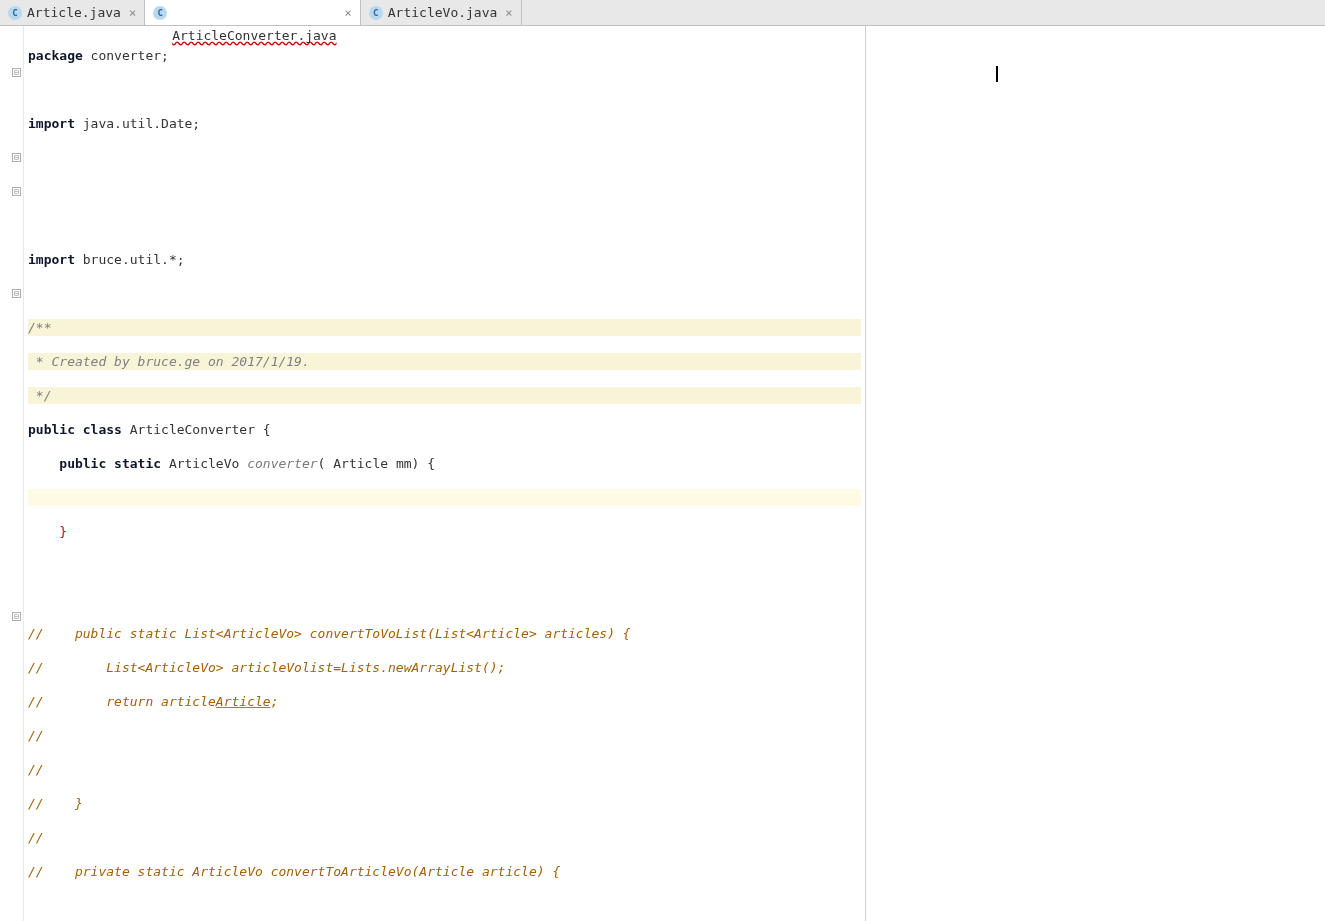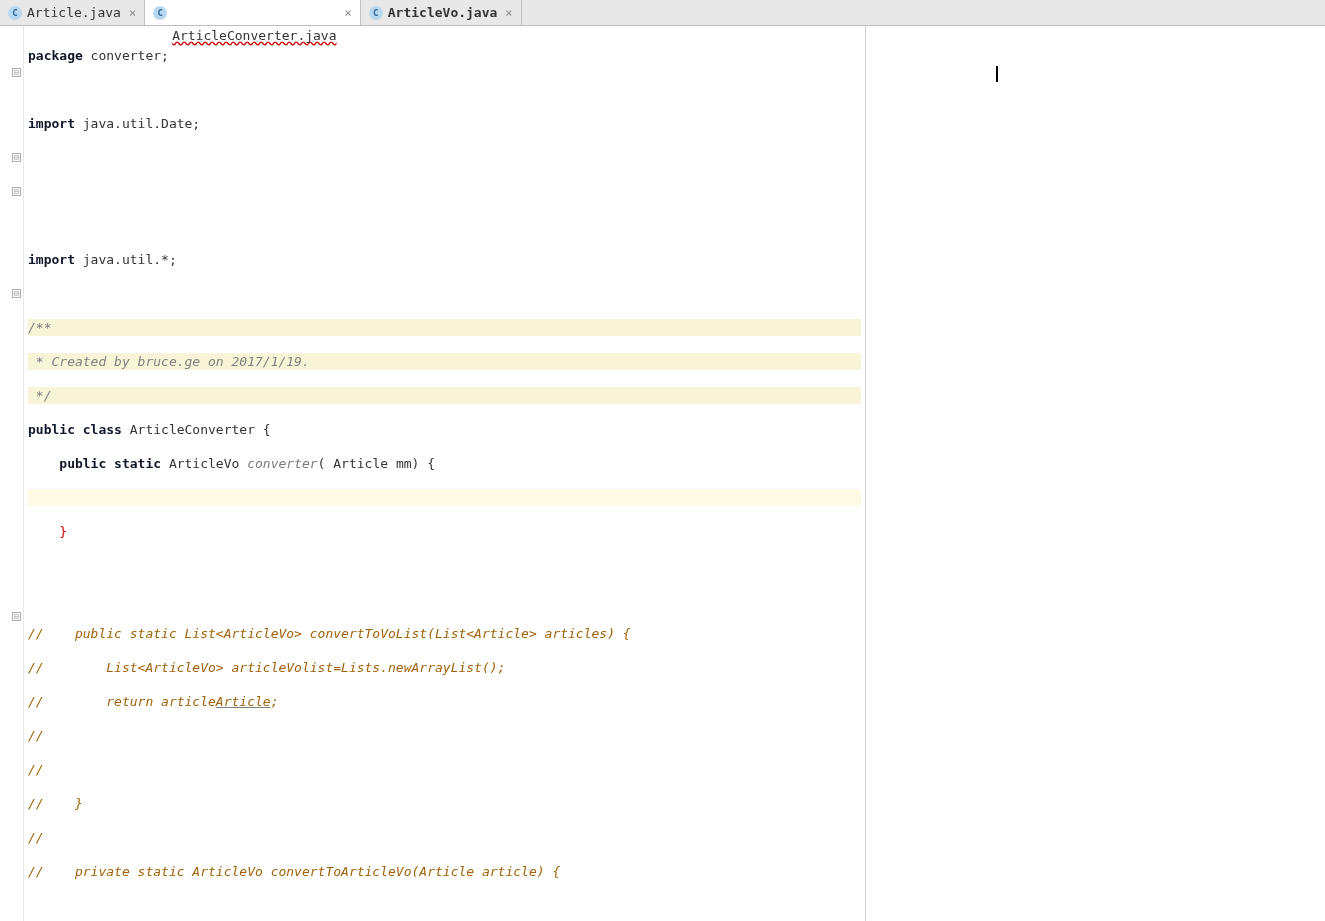--- a/index.html
+++ b/index.html
@@ -158,21 +158,21 @@
     <span class="tab-label" style="text-decoration:none;">Article.java</span>
     <span class="tab-close">×</span>
   </div>
   <div class="tab active">
     <span class="tab-icon">C</span>
     <span class="tab-label">ArticleConverter.java</span>
     <span class="tab-close">×</span>
   </div>
   <div class="tab">
     <span class="tab-icon">C</span>
-    <span class="tab-label" style="text-decoration:none;font-weight:bold;">ArticleVo.java</span>
+    <span class="tab-label" style="text-decoration:none;">ArticleVo.java</span>
     <span class="tab-close">×</span>
   </div>
 </div>
 
 <div class="editor-container">
   <div class="gutter">
     <div class="gutter-mark"></div>
     <div class="gutter-mark"></div>
     <div class="gutter-mark">
         <span class="fold-icon">⊟</span>
@@ -219,21 +219,21 @@
       </div>
   </div>
 
   <div class="code-area">
 <div class="line"><span class="kw">package</span><span class="plain"> converter;</span></div>
 <div class="line"></div>
 <div class="line"><span class="kw">import</span><span class="plain"> java.util.Date;</span></div>
 <div class="line"></div>
 <div class="line"></div>
 <div class="line"></div>
-<div class="line"><span class="kw">import</span><span class="plain"> java.util.*;</span></div>
+<div class="line"><span class="kw">import</span><span class="plain"> bruce.util.*;</span></div>
 <div class="line"></div>
 <div class="line doc-block"><span class="doc-comment">/**</span></div>
 <div class="line doc-block"><span class="doc-comment"> * Created by bruce.ge on 2017/1/19.</span></div>
 <div class="line doc-block"><span class="doc-comment"> */</span></div>
 <div class="line"><span class="kw">public class</span><span class="plain"> ArticleConverter </span><span class="plain">{</span></div>
 <div class="line"><span>    </span><span class="kw">public static</span><span class="plain"> ArticleVo </span><span class="method">converter</span><span class="plain">( </span><span class="plain">Article </span><span class="plain">mm</span><span class="plain">) {</span></div>
 <div class="line current-line"></div>
 <div class="line"><span>    </span><span class="error-brace">}</span></div>
 <div class="line"></div>
 <div class="line"></div>

